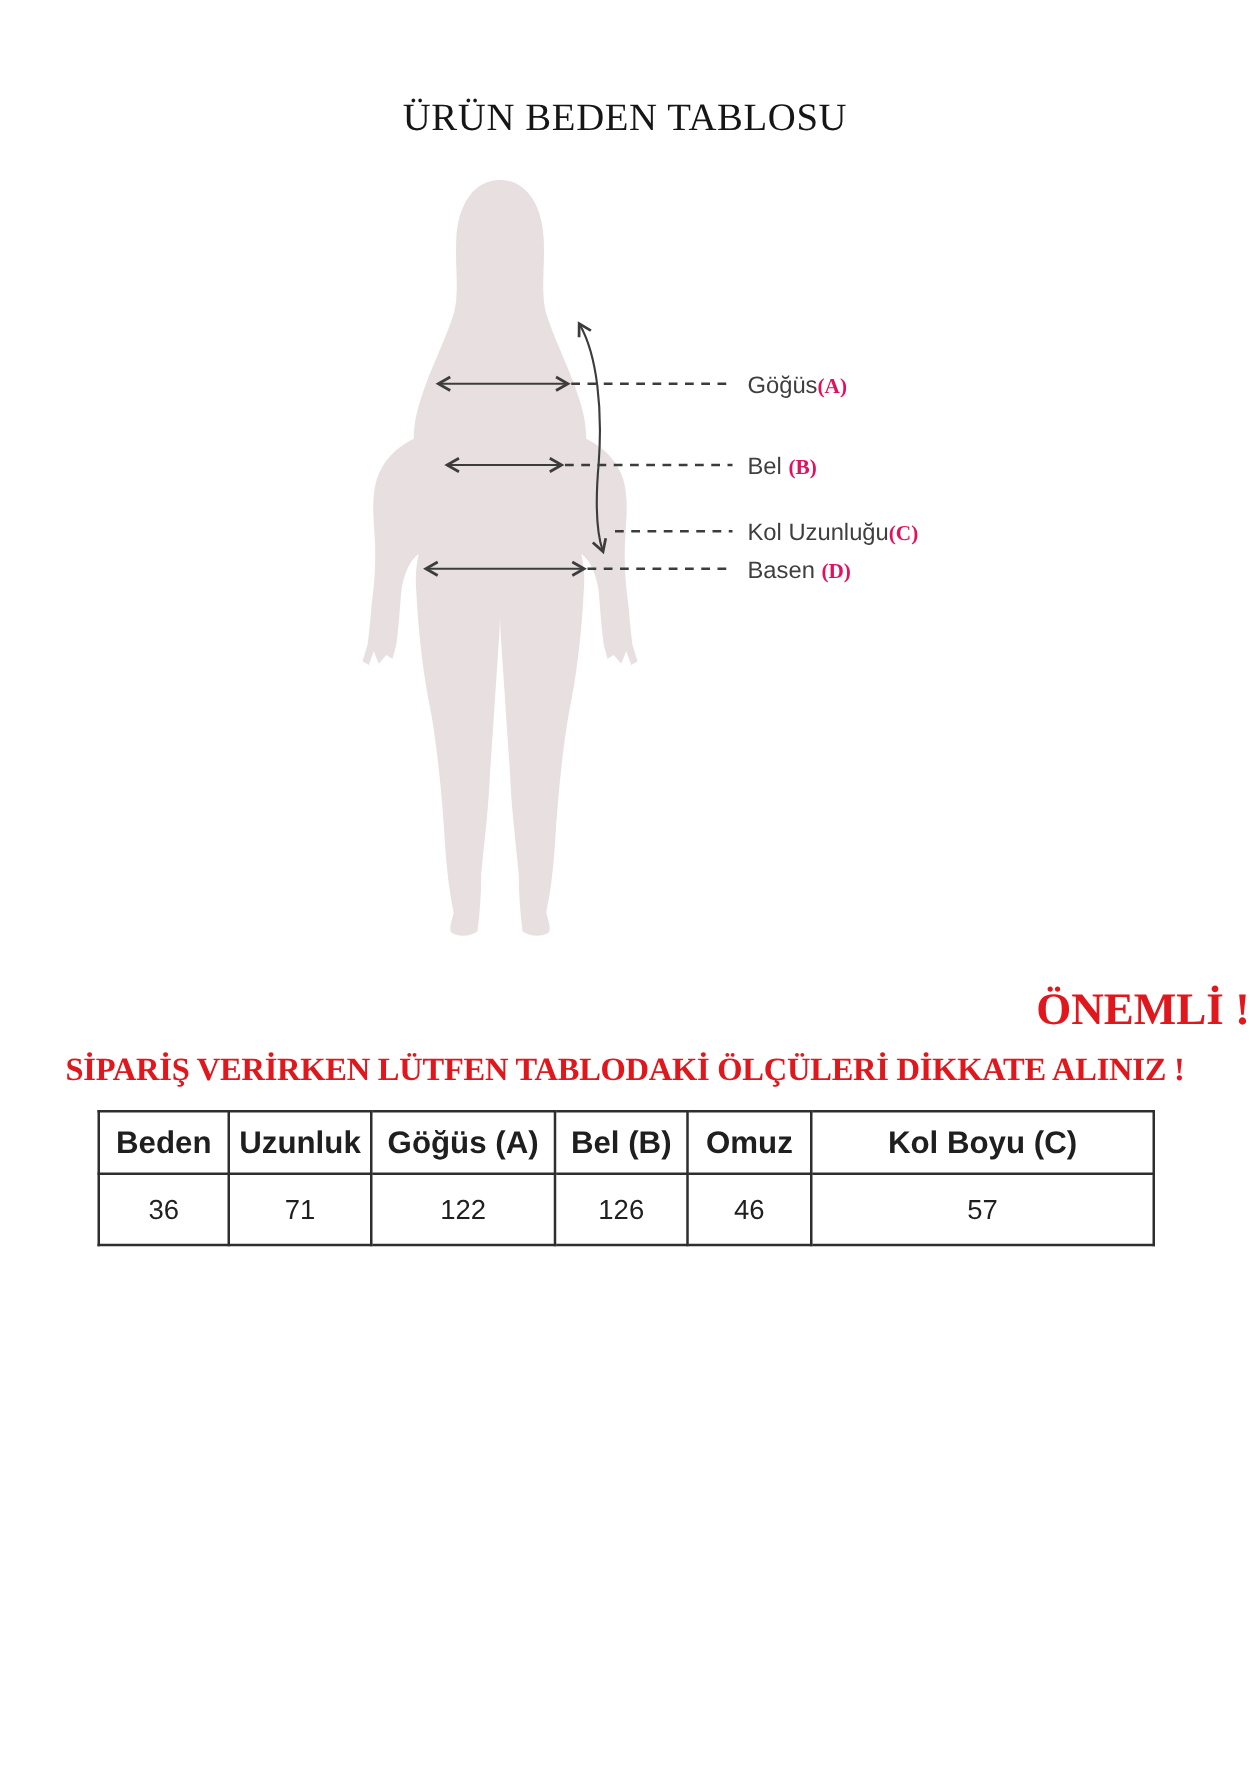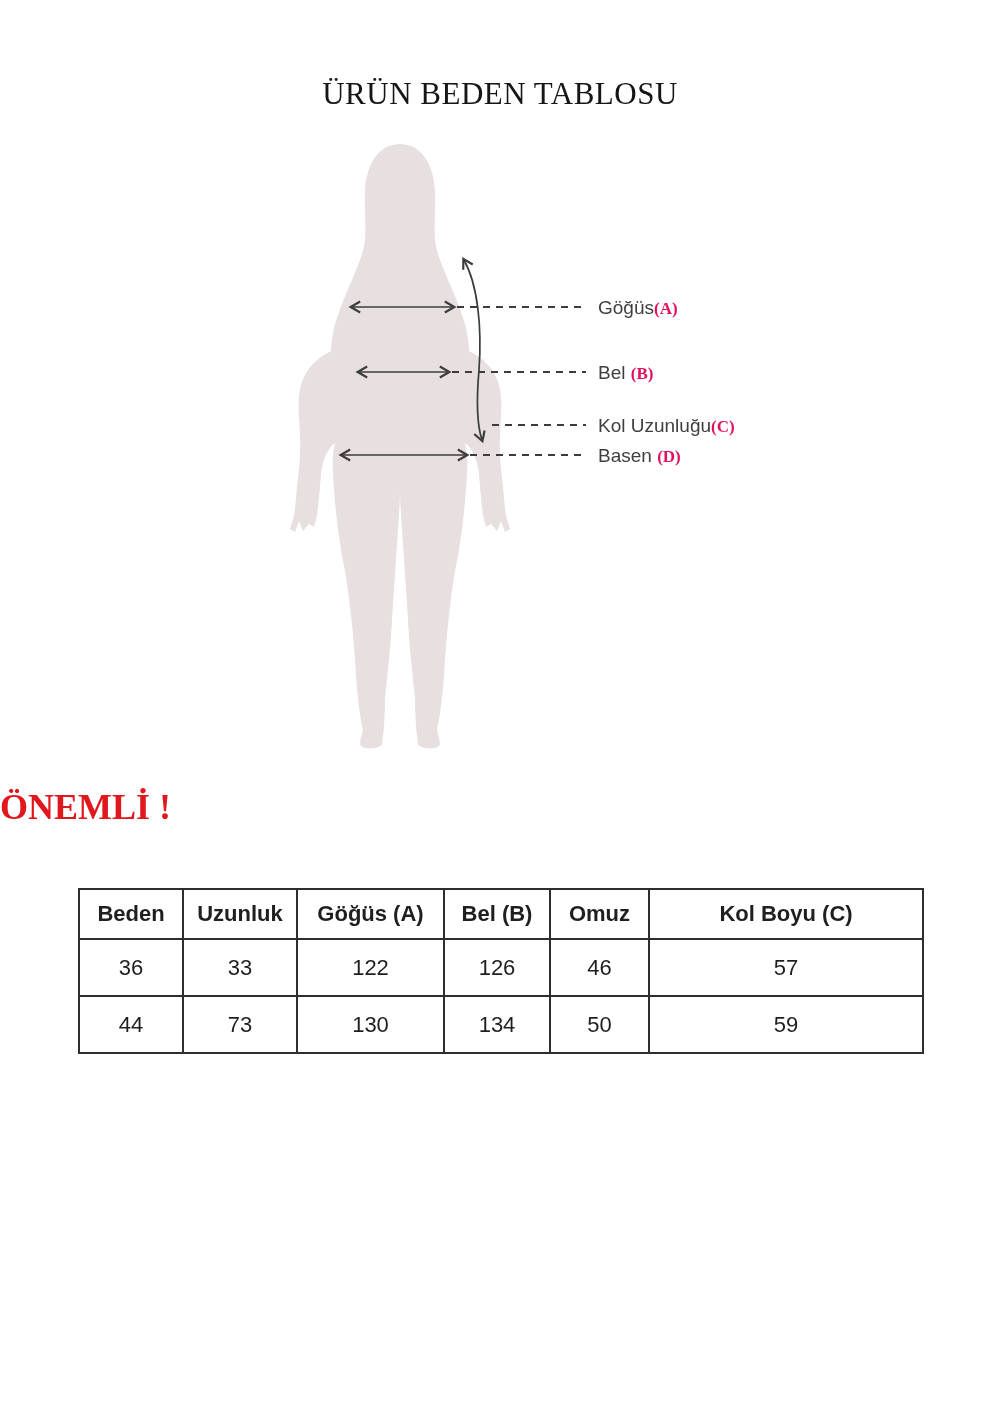--- a/index.html
+++ b/index.html
@@ -32,21 +32,21 @@
   .svg-label{
     font-family:"Liberation Sans",sans-serif;
     font-size:19px;fill:var(--label-gray);
   }
   .svg-marker{
     font-family:"Liberation Serif",serif;
     font-size:17px;font-weight:bold;fill:var(--marker-pink);
   }
   .notice-heading{
     position:absolute;top:786px;left:0;width:1000px;
-    text-align:left;
+    text-align:right;
     font-family:"Liberation Serif",serif;
     font-size:36px;font-weight:bold;
     color:var(--accent-red);
   }
   .notice-warning{
     position:absolute;top:841px;left:0;width:1000px;
     text-align:center;white-space:nowrap;
     font-family:"Liberation Serif",serif;
     font-size:26px;font-weight:bold;letter-spacing:-0.2px;
     color:var(--accent-red);
@@ -58,21 +58,21 @@
     table-layout:fixed;
     background:#fff;
   }
   .size-table th,.size-table td{
     border:2px solid var(--table-border);
     text-align:center;vertical-align:middle;
     font-family:"Liberation Sans",sans-serif;
     color:#1f1f1f;
   }
   .size-table th{
-    height:50px;font-size:22px;font-weight:bold;
+    height:50px;font-size:25px;font-weight:bold;
   }
   .size-table td{
     height:57px;font-size:22px;font-weight:400;
   }
   col.c1{width:104px}col.c2{width:114px}col.c3{width:147px}
   col.c4{width:106px}col.c5{width:99px}col.c6{width:274px}
 </style>
 </head>
 <body>
 
@@ -120,20 +120,21 @@
     <text x="318" y="184" class="svg-label"><tspan>Göğüs</tspan><tspan class="svg-marker">(A)</tspan></text>
 
     <text x="318" y="249" class="svg-label"><tspan>Bel </tspan><tspan class="svg-marker">(B)</tspan></text>
 
     <text x="318" y="302" class="svg-label"><tspan>Kol Uzunluğu</tspan><tspan class="svg-marker">(C)</tspan></text>
 
     <text x="318" y="332" class="svg-label"><tspan>Basen </tspan><tspan class="svg-marker">(D)</tspan></text>
   </svg>
 
   <div class="notice-heading">ÖNEMLİ !</div>
+  <div class="notice-warning">SİPARİŞ VERİRKEN LÜTFEN TABLODAKİ ÖLÇÜLERİ DİKKATE ALINIZ !</div>
 
   <table class="size-table">
     <colgroup>
       <col class="c1">
         <col class="c2">
         <col class="c3">
         <col class="c4">
         <col class="c5">
         <col class="c6">
     </colgroup>
@@ -143,30 +144,22 @@
         <th>Uzunluk</th>
         <th>Göğüs (A)</th>
         <th>Bel (B)</th>
         <th>Omuz</th>
         <th>Kol Boyu (C)</th>
       </tr>
     </thead>
     <tbody>
       <tr>
         <td>36</td>
-        <td>33</td>
+        <td>71</td>
         <td>122</td>
         <td>126</td>
         <td>46</td>
         <td>57</td>
-      </tr>
-      <tr>
-        <td>44</td>
-        <td>73</td>
-        <td>130</td>
-        <td>134</td>
-        <td>50</td>
-        <td>59</td>
       </tr>
     </tbody>
   </table>
 
 </div>
 
 </body></html>

